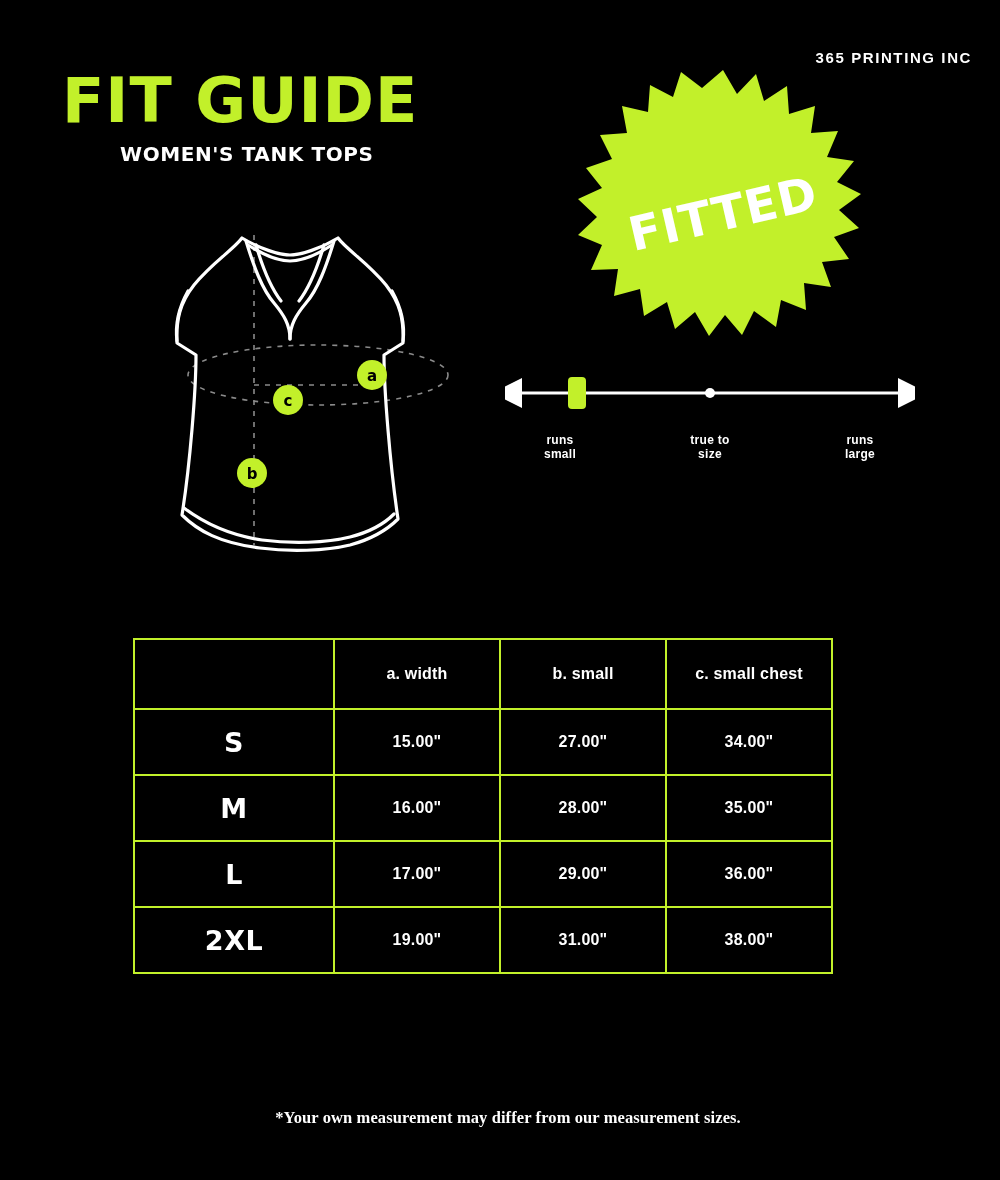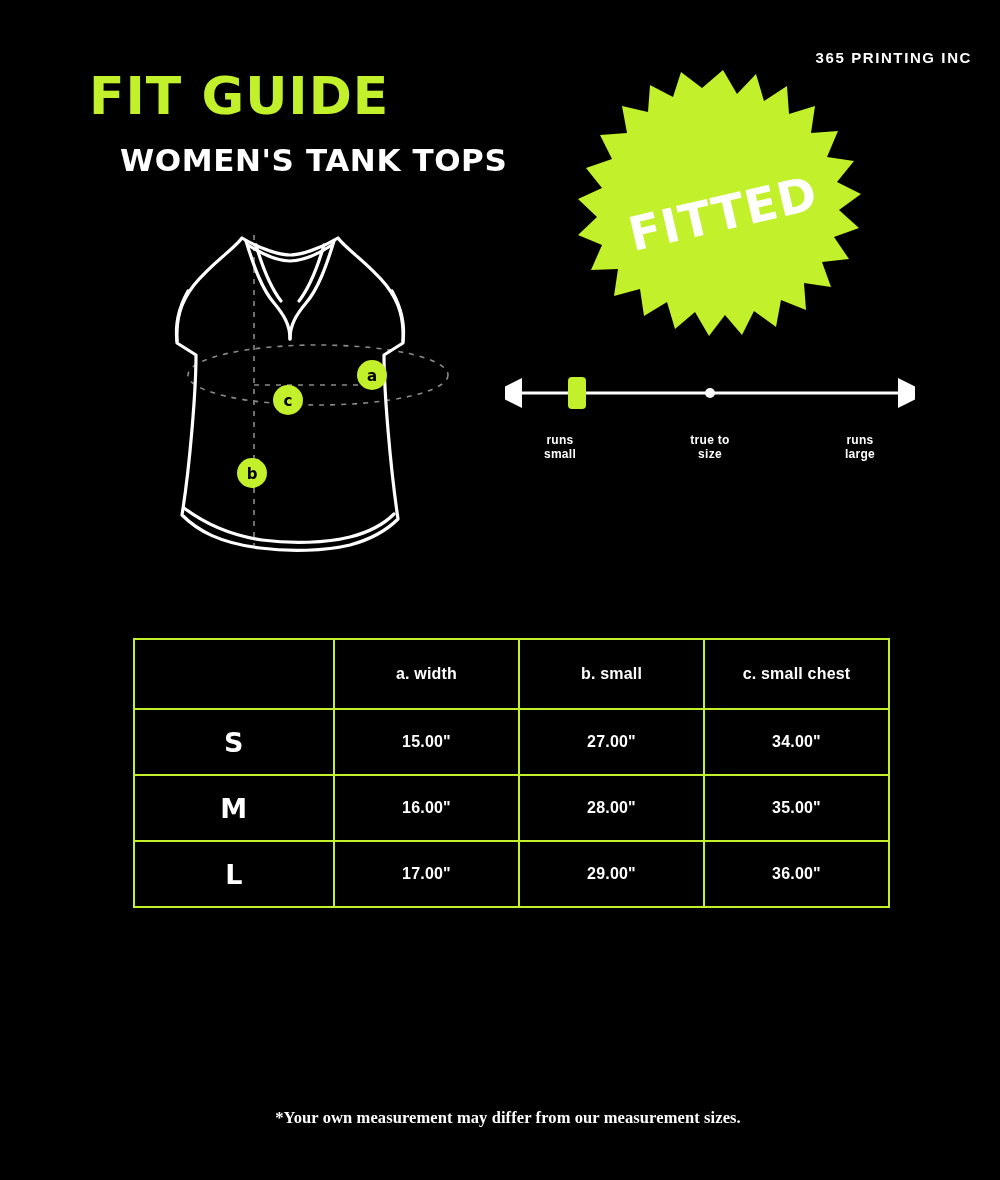--- a/index.html
+++ b/index.html
@@ -19,32 +19,31 @@
     top: 28px; right: 28px;
     font-size: 15px;
     font-weight: bold;
     letter-spacing: 1.6px;
     color: #ffffff;
     margin-top: 21px;
   }
   .title {
     position: absolute;
     left: 62px; top: 70px;
-    font-size: 52px;
+    font-size: 62px;
     font-weight: bold;
     letter-spacing: 1px;
     color: #c2f02a;
     line-height: 1;
     font-family: "DejaVu Sans", sans-serif;
-    margin-left: 27px;
   }
   .subtitle {
     position: absolute;
     left: 120px; top: 142px;
-    font-size: 31px;
+    font-size: 20px;
     font-weight: bold;
     letter-spacing: 0.6px;
     color: #ffffff;
     font-family: "DejaVu Sans", sans-serif;
   }
 
   
   .tank-wrap {
     position: absolute;
     left: 150px; top: 215px;
@@ -87,21 +86,21 @@
     letter-spacing: 0.3px;
   }
   .sl-small { left: 0px;   top: 68px; width: 110px; }
   .sl-true  { left: 150px; top: 68px; width: 110px; }
   .sl-large { left: 300px; top: 68px; width: 110px; }
 
   
   .table-wrap {
     position: absolute;
     left: 133px; top: 638px;
-    width: 757px;
+    width: 700px;
   }
   table {
     width: 100%;
     border-collapse: collapse;
     table-layout: fixed;
   }
   table, th, td { border: 2px solid #c2f02a; }
   th, td {
     text-align: center;
     vertical-align: middle;
@@ -252,17 +251,23 @@
         <td class="val">16.00"</td>
         <td class="val">28.00"</td>
         <td class="val">35.00"</td>
       </tr>
       <tr>
         <td class="size">L</td>
         <td class="val">17.00"</td>
         <td class="val">29.00"</td>
         <td class="val">36.00"</td>
       </tr>
+      <tr>
+        <td class="size">2XL</td>
+        <td class="val">19.00"</td>
+        <td class="val">31.00"</td>
+        <td class="val">38.00"</td>
+      </tr>
     </tbody>
   </table>
 </div>
 
 <div class="footnote">*Your own measurement may differ from our measurement sizes.</div>
 
 </body></html>

